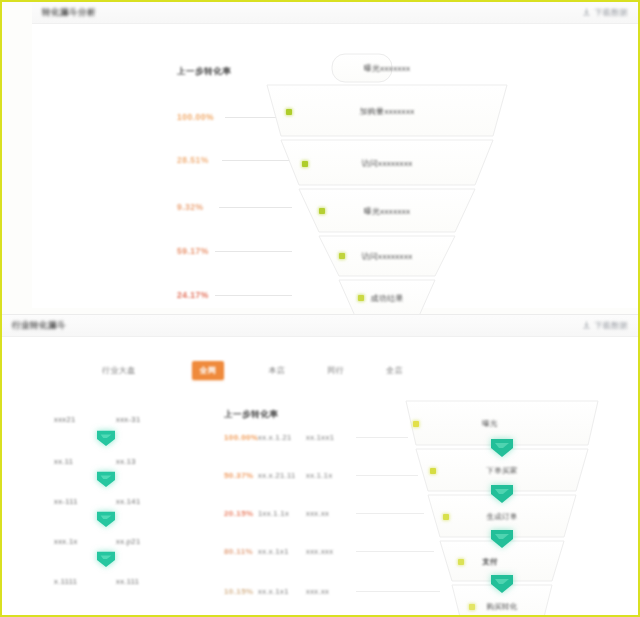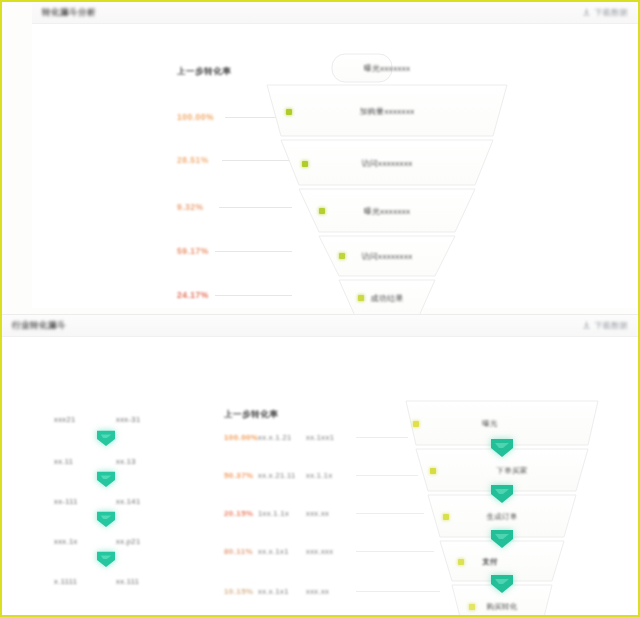--- a/index.html
+++ b/index.html
@@ -238,20 +238,27 @@
         <svg class="head-icon blur3" viewBox="0 0 16 16">
           <path d="M8 1 L8 9 M4.5 6 L8 9.5 L11.5 6" stroke="#9aa0a6" stroke-width="1.4" fill="none"></path>
           <path d="M2.5 12.5 L13.5 12.5" stroke="#9aa0a6" stroke-width="1.4"></path>
         </svg>
         <span class="head-link blur2">下载数据</span>
       </div>
     </div>
 
     <div class="panel-body">
 
+      <div class="tabs">
+        <span class="tab blur3" style="margin-left:92px;">行业大盘</span>
+        <span class="tab active blur3" style="margin-left:48px;">全网</span>
+        <span class="tab blur3" style="margin-left:36px;">本店</span>
+        <span class="tab blur3" style="margin-left:26px;">同行</span>
+        <span class="tab blur3" style="margin-left:26px;">全店</span>
+      </div>
 
       <div class="step-table">
 
         <div class="step-row" style="left:52px; top:78px;">
           <span class="step-cell c1 blur">xxx21</span>
           <span class="step-cell c2 blur">xxx-31</span>
         </div>
         <div class="step-row" style="left:52px; top:120px;">
           <span class="step-cell c1 blur">xx.11</span>
           <span class="step-cell c2 blur">xx.13</span>
@@ -331,21 +338,21 @@
             </linearGradient>
           </defs>
           <path d="M4,2   L196,2   L186,46  L14,46  Z" fill="url(#gBot)" stroke="#ededed" stroke-width="1"></path>
           <path d="M14,50 L186,50 L174,92  L26,92  Z" fill="url(#gBot)" stroke="#ededed" stroke-width="1"></path>
           <path d="M26,96 L174,96 L162,138 L38,138 Z" fill="url(#gBot)" stroke="#ededed" stroke-width="1"></path>
           <path d="M38,142 L162,142 L150,182 L50,182 Z" fill="url(#gBot)" stroke="#ededed" stroke-width="1"></path>
           <path d="M50,186 L150,186 L140,226 L60,226 Z" fill="url(#gBot)" stroke="#ededed" stroke-width="1"></path>
         </svg>
 
         <span class="bf-label blur3" style="left:88px; top:25px;">曝光</span>
-        <span class="bf-label blur3" style="left:110px; top:72px;text-align:center;">下单买家</span>
+        <span class="bf-label blur3" style="left:100px; top:72px;text-align:center;">下单买家</span>
         <span class="bf-label blur3" style="left:100px; top:118px;">生成订单</span>
         <span class="bf-label blur3" style="left:88px; top:163px;font-weight:bold;">支付</span>
         <span class="bf-label blur3" style="left:100px; top:208px;">购买转化</span>
 
         <span class="bf-dot" style="left:14px; top:25px;  background:#e2e04a;"></span>
         <span class="bf-dot" style="left:31px; top:72px;  background:#d6dd43;"></span>
         <span class="bf-dot" style="left:44px; top:118px; background:#d8e04b;"></span>
         <span class="bf-dot" style="left:59px; top:163px; background:#dbe256;"></span>
         <span class="bf-dot" style="left:70px; top:208px; background:#e3e566;"></span>
 

